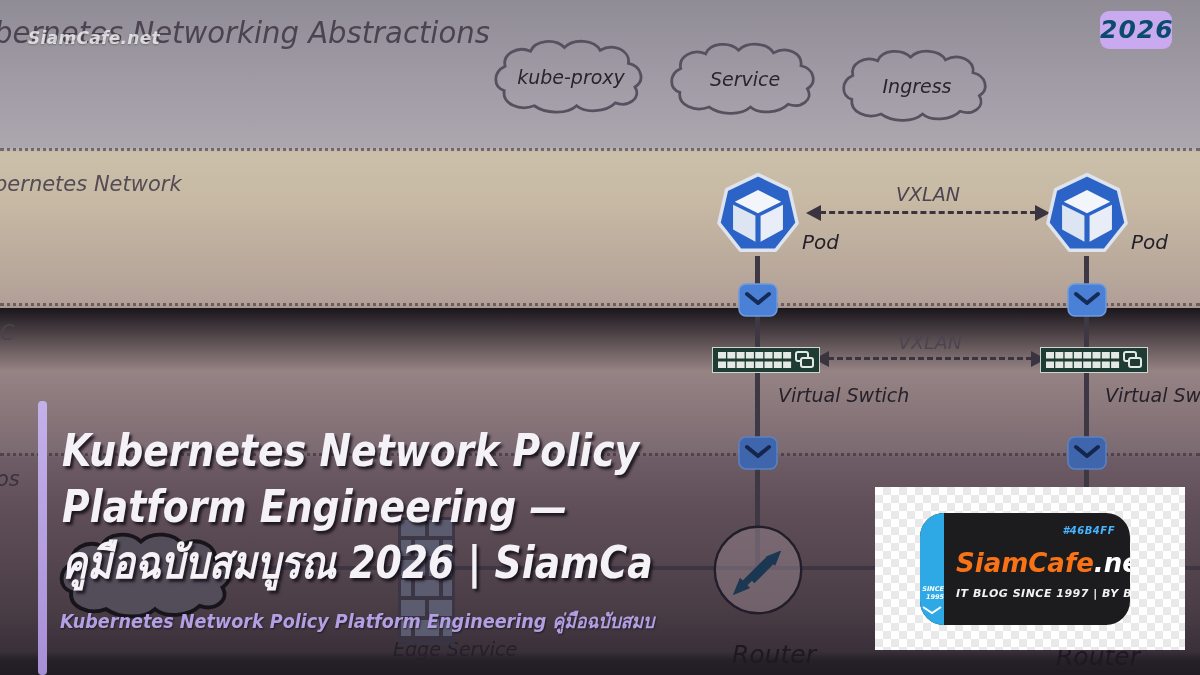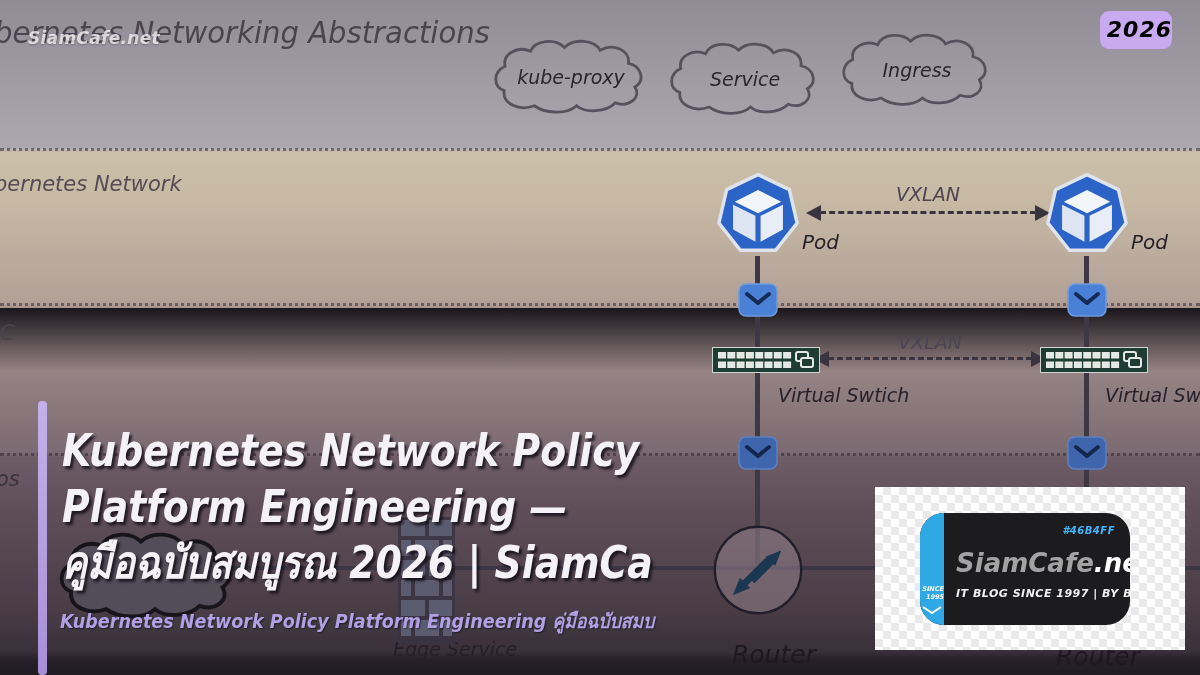--- a/index.html
+++ b/index.html
@@ -37,21 +37,21 @@
 
   .icon-box { position:absolute; z-index:5; }
   .icon-box svg { width:100%; height:100%; display:block; }
 
   
   .bg-heading { position:absolute; left:-6px; top:15px; font-size:30px; color:#4b4450;
     transform:scaleX(0.97); transform-origin:left top; white-space:nowrap; z-index:4; }
   .watermark { position:absolute; left:28px; top:28px; font-size:17px; font-weight:bold;
     color:rgba(255,255,255,0.74); letter-spacing:0.3px; text-shadow:0 1px 2px rgba(0,0,0,0.25); z-index:6; }
   .year-badge { position:absolute; left:1100px; top:11px; width:72px; height:38px; background:#c9aaf1;
-    border-radius:9px; color:#000000; font-size:22px; font-weight:bold; letter-spacing:1px;
+    border-radius:9px; color:#0c4a6e; font-size:25px; font-weight:bold; letter-spacing:1px;
     text-align:right; line-height:38px; z-index:8; }
 
   .band-lbl { position:absolute; white-space:nowrap; z-index:4; }
   .band-lbl-1 { left:-6px; top:172px; font-size:21px; color:#544c55; }
   .band-lbl-2 { left:0px;  top:321px; font-size:21px; color:#4b424d; }
   .band-lbl-3 { left:-4px; top:467px; font-size:21px; color:#3a333f; }
 
   .accent-bar { position:absolute; left:38px; top:401px; width:9px; height:274px; border-radius:4px;
     background:linear-gradient(180deg,#c4b1e9,#a78fd6); z-index:19; }
   .big-title { position:absolute; left:62px; color:#f4f2f6; font-weight:bold; font-size:45px; line-height:1;
@@ -69,21 +69,21 @@
     background-color:#ffffff;
     background-image:
       linear-gradient(45deg,#e9e9e9 25%,transparent 25%,transparent 75%,#e9e9e9 75%),
       linear-gradient(45deg,#e9e9e9 25%,transparent 25%,transparent 75%,#e9e9e9 75%);
     background-size:16px 16px; background-position:0 0,8px 8px; }
   .logo-card { position:absolute; left:45px; top:26px; width:210px; height:112px; background:#1c1c1e;
     border-radius:24px; overflow:hidden; }
   .logo-stripe { position:absolute; left:0; top:0; width:24px; height:112px; background:#2ea9e6; }
   .logo-hex { position:absolute; right:15px; top:12px; font-size:10px; font-weight:bold; color:#46B4FF; letter-spacing:0.5px; }
   .logo-name { position:absolute; left:36px; top:35px; font-size:26px; font-weight:bold; white-space:nowrap; }
-  .logo-name .brand { color:#a3a3a3; }
+  .logo-name .brand { color:#f97316; }
   .logo-name .suffix { color:#ffffff; }
   .logo-tagline { position:absolute; left:36px; top:74px; font-size:11px; font-weight:600; color:#f2f2f2;
     letter-spacing:0.5px; white-space:nowrap; }
   .logo-since { position:absolute; left:0; bottom:24px; width:24px; text-align:right; color:#fff;
     font-size:6.5px; font-weight:bold; line-height:1.25; }
   .logo-chevron { position:absolute; left:0; bottom:10px; width:24px; height:10px; }
 
   .router-lbl { position:absolute; font-size:25px; color:#1d1822; white-space:nowrap; z-index:4; }
 </style>
 </head>
@@ -104,21 +104,21 @@
         <path d="M46,72 C30,78 12,70 14,56 C2,52 2,36 15,30 C12,17 28,8 42,14 C47,2 68,0 78,10 C88,0 110,2 116,13 C130,5 148,13 146,27 C160,30 164,45 153,52 C160,64 146,74 132,69 C122,79 100,80 91,72 C80,82 57,80 46,72 Z" fill="none" stroke="#56515e" stroke-width="3"></path>
       </svg>
     <div class="cloud-label">Service</div>
   </div>
   <div class="cloud" style="left:487px;top:38px;width:168px;height:80px">
     <svg viewBox="0 0 170 85">
         <path d="M46,72 C30,78 12,70 14,56 C2,52 2,36 15,30 C12,17 28,8 42,14 C47,2 68,0 78,10 C88,0 110,2 116,13 C130,5 148,13 146,27 C160,30 164,45 153,52 C160,64 146,74 132,69 C122,79 100,80 91,72 C80,82 57,80 46,72 Z" fill="none" stroke="#56515e" stroke-width="3"></path>
       </svg>
     <div class="cloud-label">kube-proxy</div>
   </div>
-  <div class="cloud" style="left:839px;top:32px;width:156px;height:78px">
+  <div class="cloud" style="left:839px;top:48px;width:156px;height:78px">
     <svg viewBox="0 0 170 85">
         <path d="M46,72 C30,78 12,70 14,56 C2,52 2,36 15,30 C12,17 28,8 42,14 C47,2 68,0 78,10 C88,0 110,2 116,13 C130,5 148,13 146,27 C160,30 164,45 153,52 C160,64 146,74 132,69 C122,79 100,80 91,72 C80,82 57,80 46,72 Z" fill="none" stroke="#56515e" stroke-width="3"></path>
       </svg>
     <div class="cloud-label">Ingress</div>
   </div>
 
   <div class="band-lbl band-lbl-1">bernetes Network</div>
   <div class="band-lbl band-lbl-2">C</div>
   <div class="band-lbl band-lbl-3">os</div>
 

